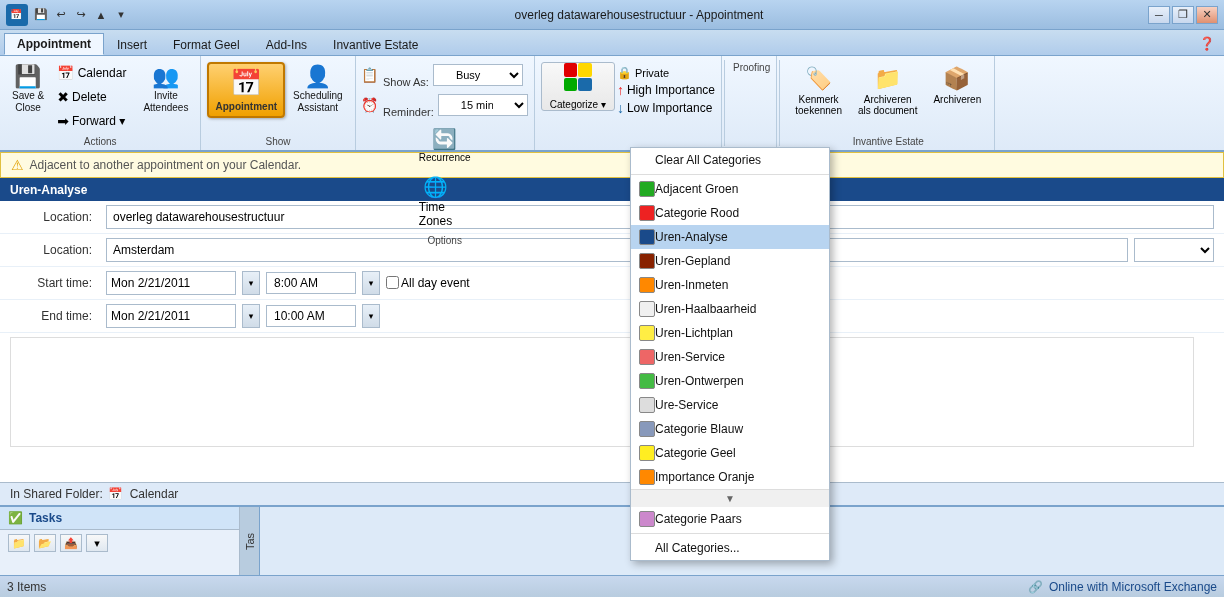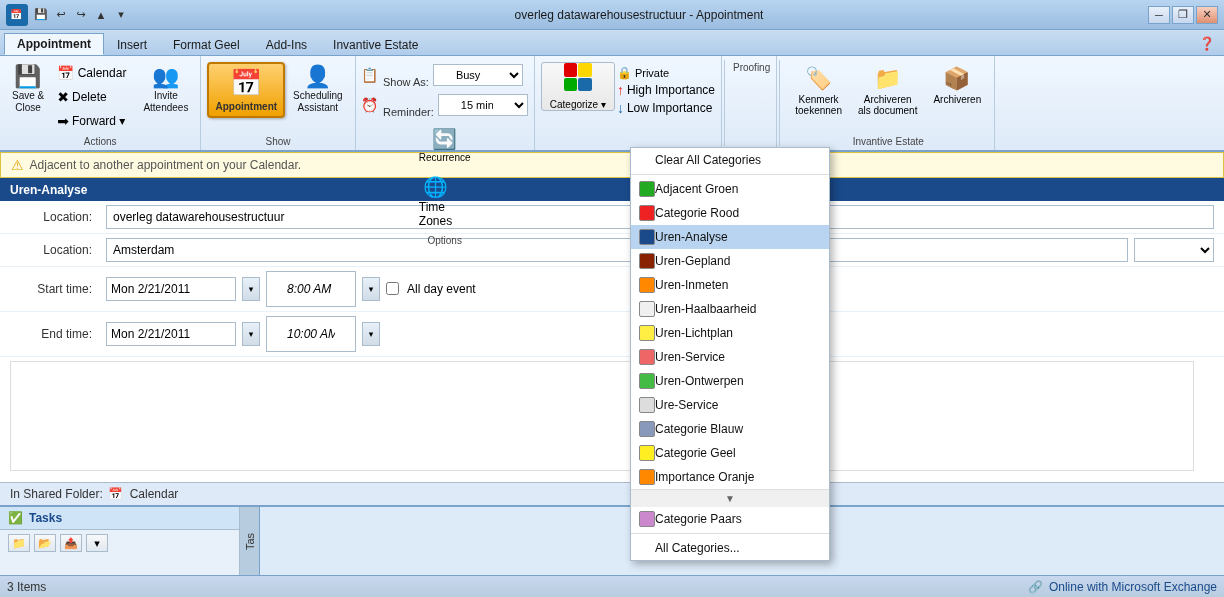--- a/index.html
+++ b/index.html
@@ -169,23 +169,23 @@
     .form-input {
       flex: 1; height: 24px; border: 1px solid #aabbcc; padding: 2px 6px; font-size: 12px;
       outline: none;
     }
     .form-select {
       height: 24px; border: 1px solid #aabbcc; background: white; font-size: 12px;
       padding: 1px 4px; cursor: pointer;
     }
     .datetime-row { display: flex; align-items: center; gap: 6px; }
     .date-input { width: 130px; height: 24px; border: 1px solid #aabbcc; padding: 2px 4px; font-size: 12px; }
-    .time-input { width: 90px; height: 36px; border: 1px solid #aabbcc; padding: 2px 20px; font-size: 12px; font-style: italic; }
+    .time-input { width: 90px; height: 22px; border: 1px solid #aabbcc; padding: 2px 7px; font-size: 12px; }
     .dd-btn { height: 24px; width: 18px; border: 1px solid #aabbcc; background: linear-gradient(to bottom, #e8f0f8, #d0dce8); cursor: pointer; display: flex; align-items: center; justify-content: center; font-size: 9px; }
-    .allday-chk { display: flex; align-items: flex-start; gap: 8px; font-size: 12px; }
+    .allday-chk { display: flex; align-items: flex-start; gap: 2px; font-size: 12px; }
 
     .text-area-row { flex: 1; padding: 4px 10px; }
     .text-area { width: 600px; height: 140px; border: 1px solid #ddd; padding: 4px; font-size: 12px; outline: none; resize: none; }
 
     .folder-bar {
       background: #deeaf8;
       border-top: 1px solid #aabbcc;
       padding: 4px 10px;
       font-size: 11px;
       color: #333;

